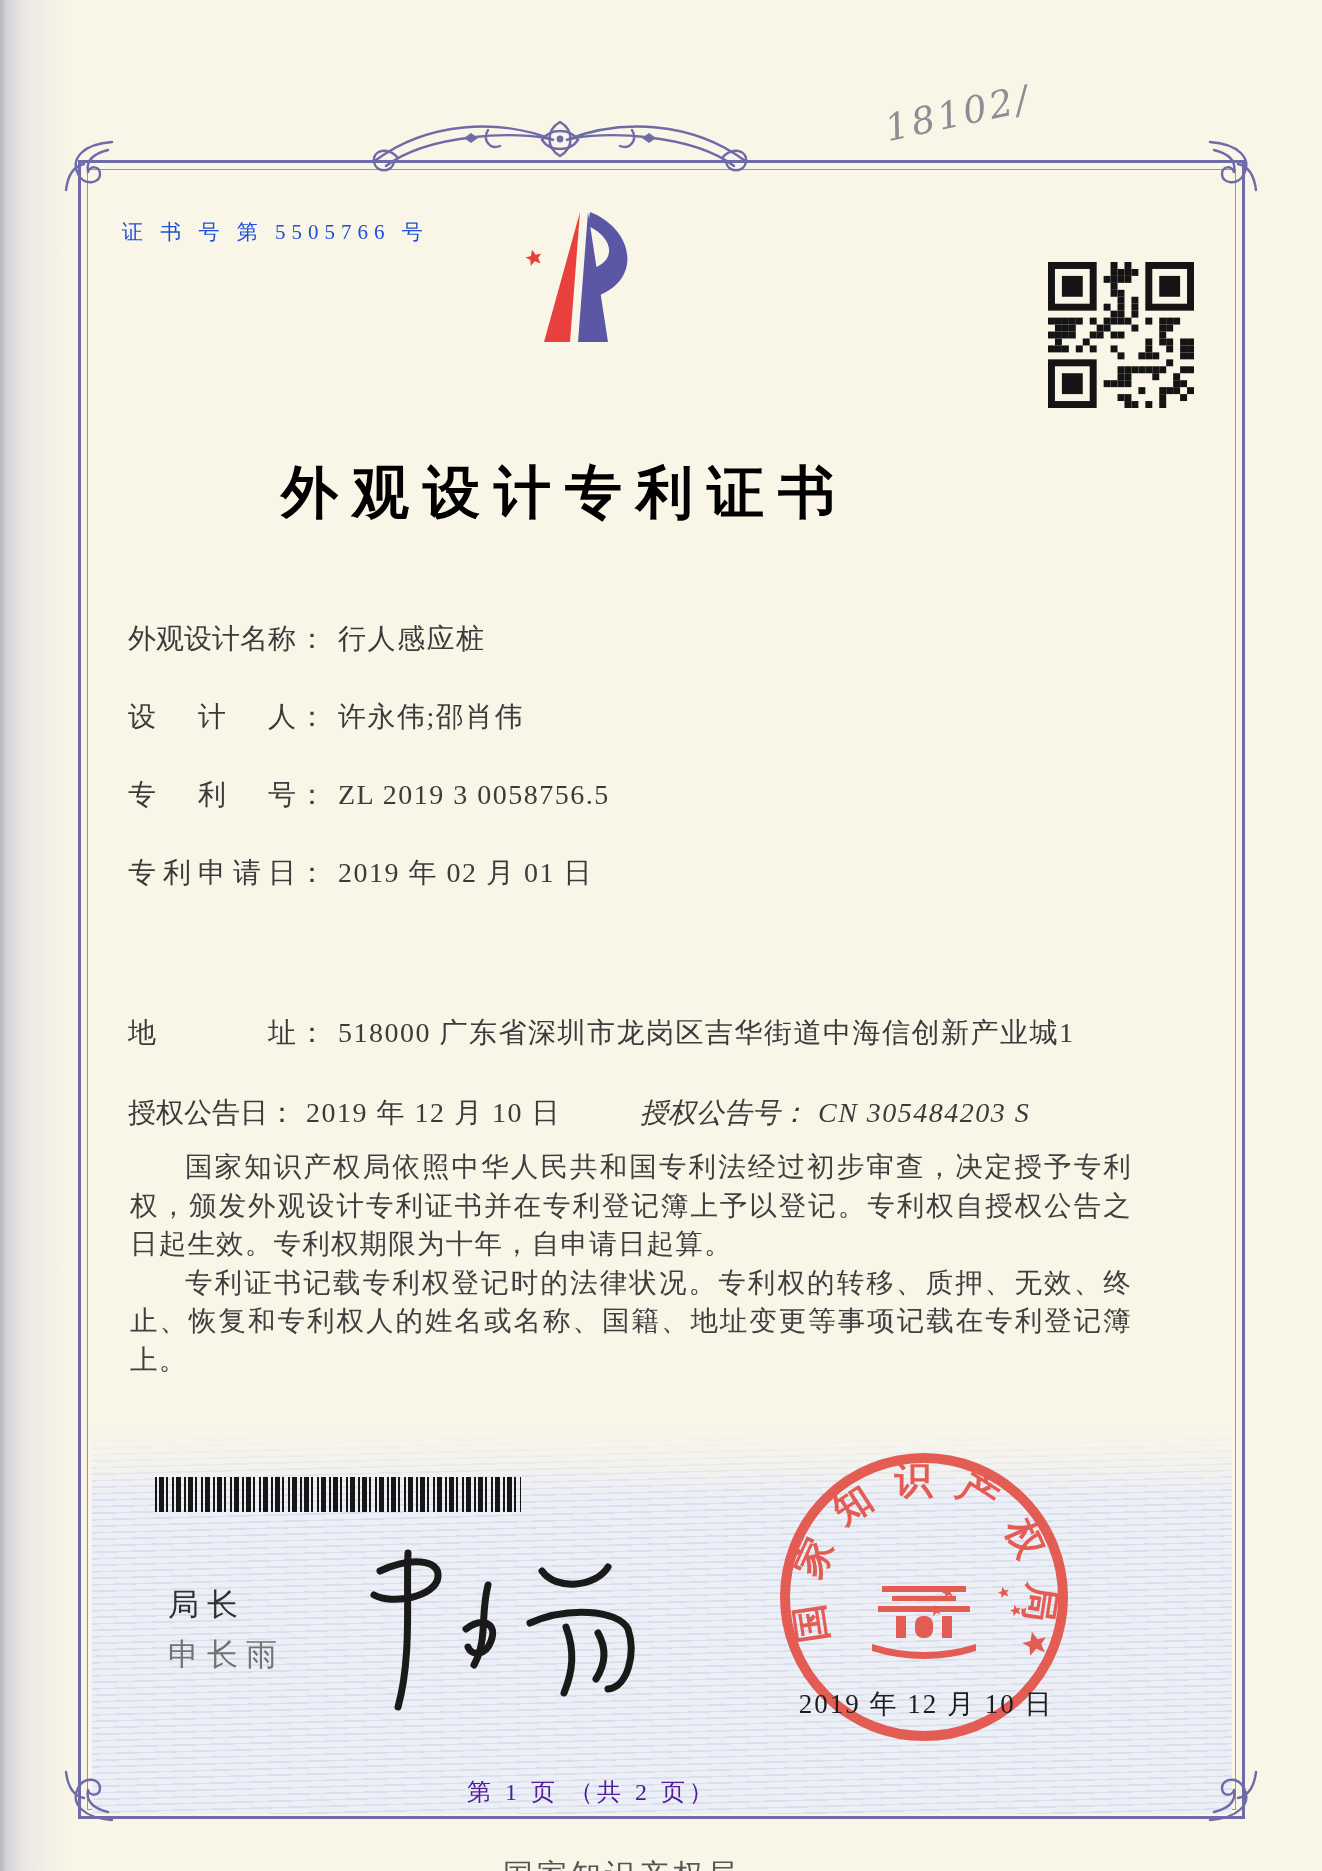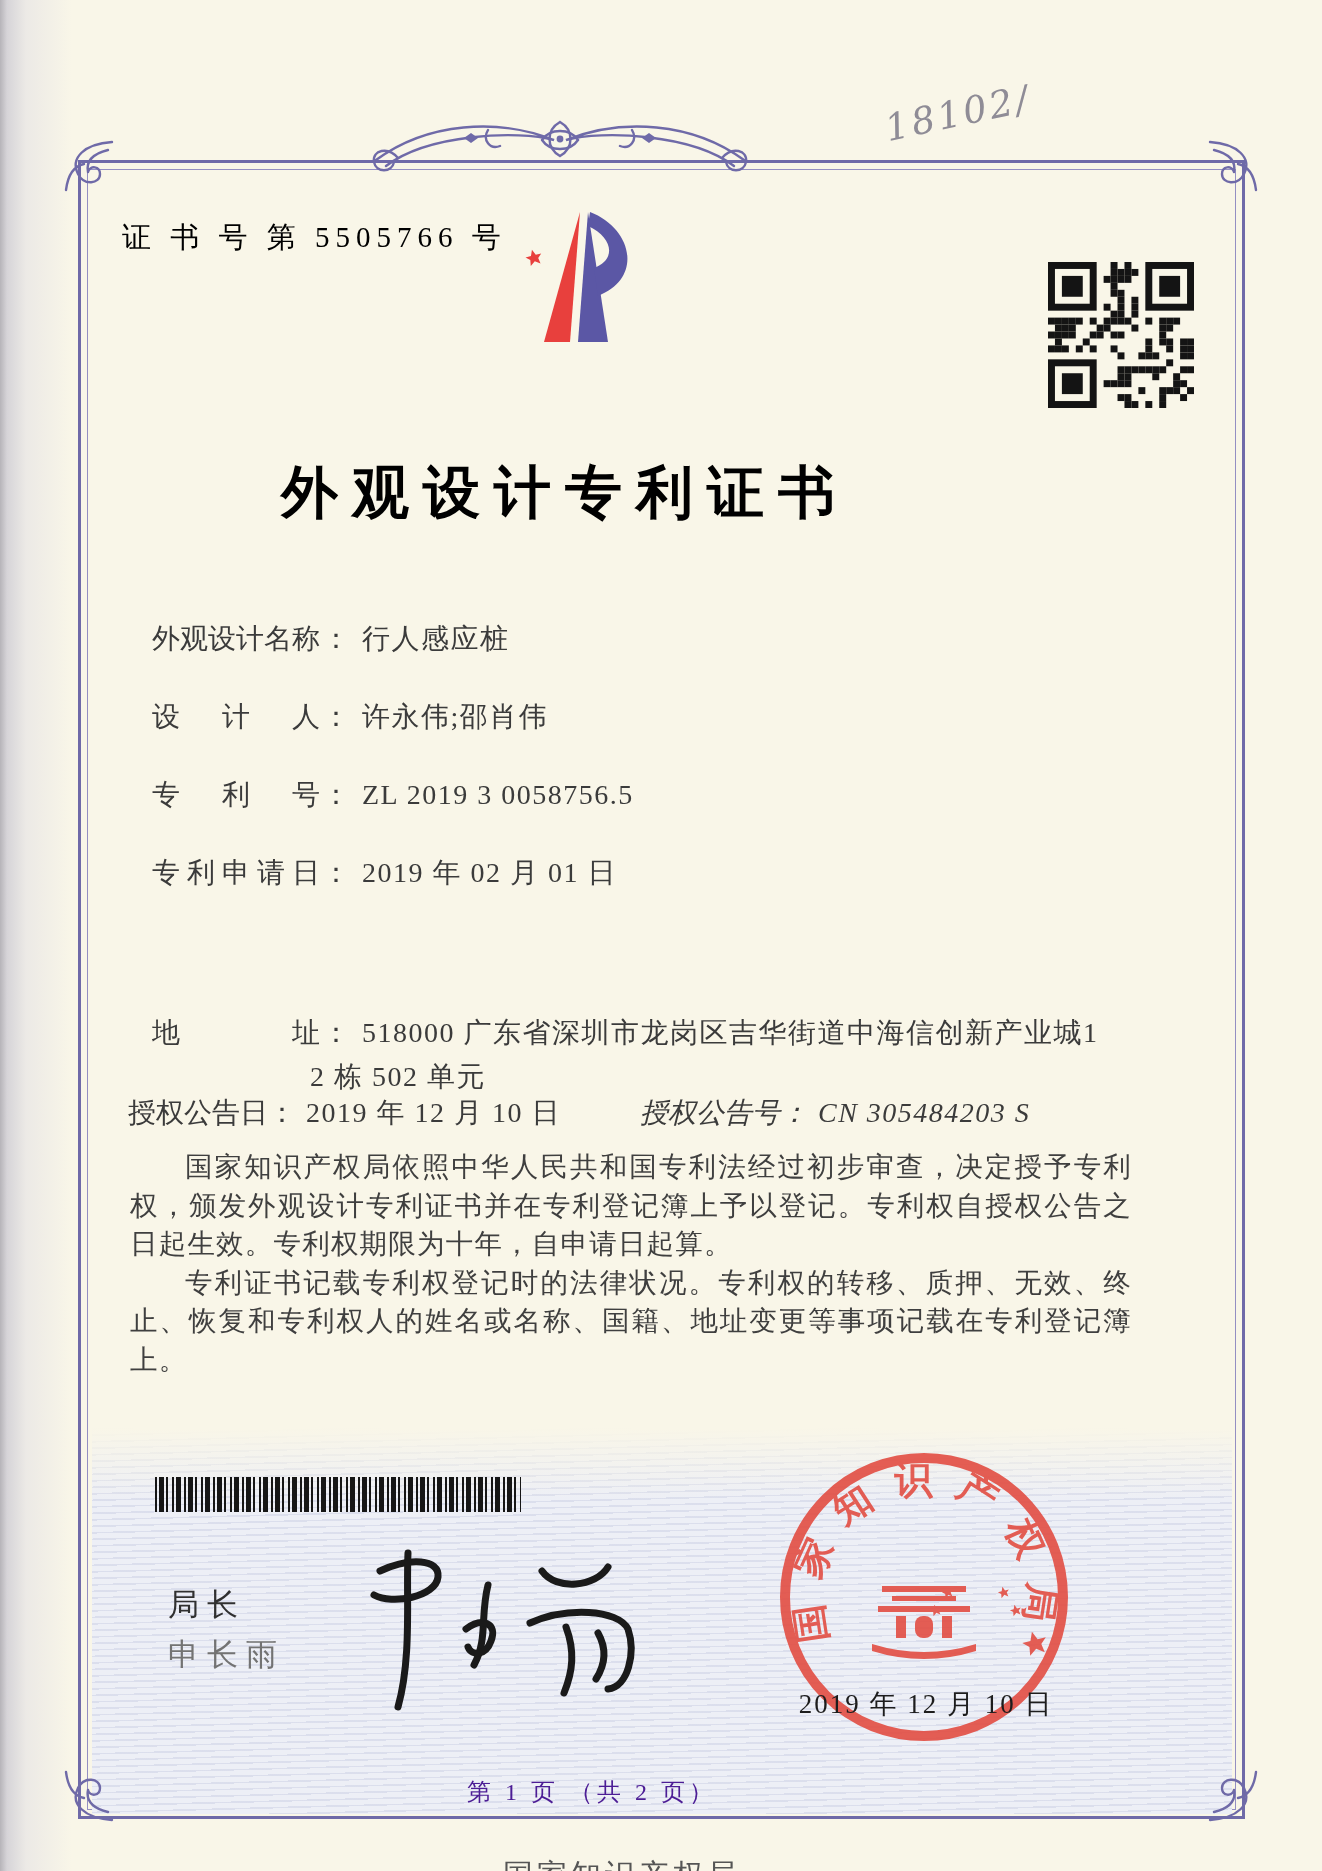--- a/index.html
+++ b/index.html
@@ -15,28 +15,28 @@
     background:linear-gradient(90deg,#b6b4b9 0,#d6d4d8 7px,rgba(225,223,228,.55) 26px,rgba(240,238,240,0) 72px);}
   
   .frame-outer{left:78px;top:160px;right:77px;bottom:52px;border:3px solid #6f6aa8;}
   .frame-inner{left:87px;top:169px;right:86px;bottom:61px;border:1px solid #948fc2;}
   
   .wave-zone{left:92px;right:90px;top:1428px;bottom:57px;
     background:
       linear-gradient(180deg,rgba(249,246,232,1) 0,rgba(249,246,232,0) 72px),
       repeating-linear-gradient(178.5deg, rgba(148,156,198,.20) 0 1.6px, rgba(244,245,250,0) 1.6px 6.5px),
       #edeff6;}
-  .cert-no{left:122px;top:218px;font-size:29px;letter-spacing:6px;color:#000000;}
+  .cert-no{left:122px;top:218px;font-size:21px;letter-spacing:6px;color:#1d4ed8;}
   .hand-note{left:884px;top:92px;font-size:37px;color:#8f8c96;
     font-style:italic;transform:rotate(-12deg);letter-spacing:3px;
     font-family:"DejaVu Serif","Liberation Serif",serif;}
   .doc-title{left:30px;top:455px;width:1070px;text-align:center;
     font-size:57px;font-weight:bold;letter-spacing:14px;color:#000000;}
   .field{left:128px;font-size:28px;white-space:nowrap;}
-  .flabel{display:inline-block;width:168px;text-align:justify;text-align-last:justify;margin-left:24px;}
+  .flabel{display:inline-block;width:168px;text-align:justify;text-align-last:justify;}
   .fcolon{margin-left:2px;}
   .fvalue{margin-left:12px;letter-spacing:1.5px;}
   .fvalue2{margin-left:182px;margin-top:6px;letter-spacing:1.5px;}
   .grant-right{position:absolute;left:512px;top:0;white-space:nowrap;font-style:italic;}
   .grant-row{left:128px;top:1094px;font-size:28px;width:1010px;}
   .body-text{left:130px;top:1148px;width:1002px;font-size:27.5px;line-height:38.5px;
     text-align:justify;letter-spacing:1.2px;color:#3f3f3f;}
   .body-text p{margin:0;text-indent:2em;}
   .barcode{left:155px;top:1477px;width:366px;height:35px;
     background:repeating-linear-gradient(90deg,
@@ -249,21 +249,20 @@
     <span class="flabel">设计人</span><span class="fcolon">：</span><span class="fvalue">许永伟;邵肖伟</span>
   </div>
   <div class="abs field" style="top:776px">
     <span class="flabel">专利号</span><span class="fcolon">：</span><span class="fvalue">ZL 2019 3 0058756.5</span>
   </div>
   <div class="abs field" style="top:854px">
     <span class="flabel">专利申请日</span><span class="fcolon">：</span><span class="fvalue">2019 年 02 月 01 日</span>
   </div>
   <div class="abs field" style="top:1014px">
     <span class="flabel">地址</span><span class="fcolon">：</span><span class="fvalue">518000 广东省深圳市龙岗区吉华街道中海信创新产业城1</span>
-    <div class="fvalue2">2 栋 502 单元</div>
   </div>
 
   <div class="abs grant-row">
     <span>授权公告日</span><span>：</span><span style="margin-left:10px;letter-spacing:1.5px">2019 年 12 月 10 日</span>
     <span class="grant-right">
       <span>授权公告号</span><span>：</span><span style="margin-left:10px;letter-spacing:1.5px">CN 305484203 S</span>
     </span>
   </div>
 
   <div class="abs body-text">

